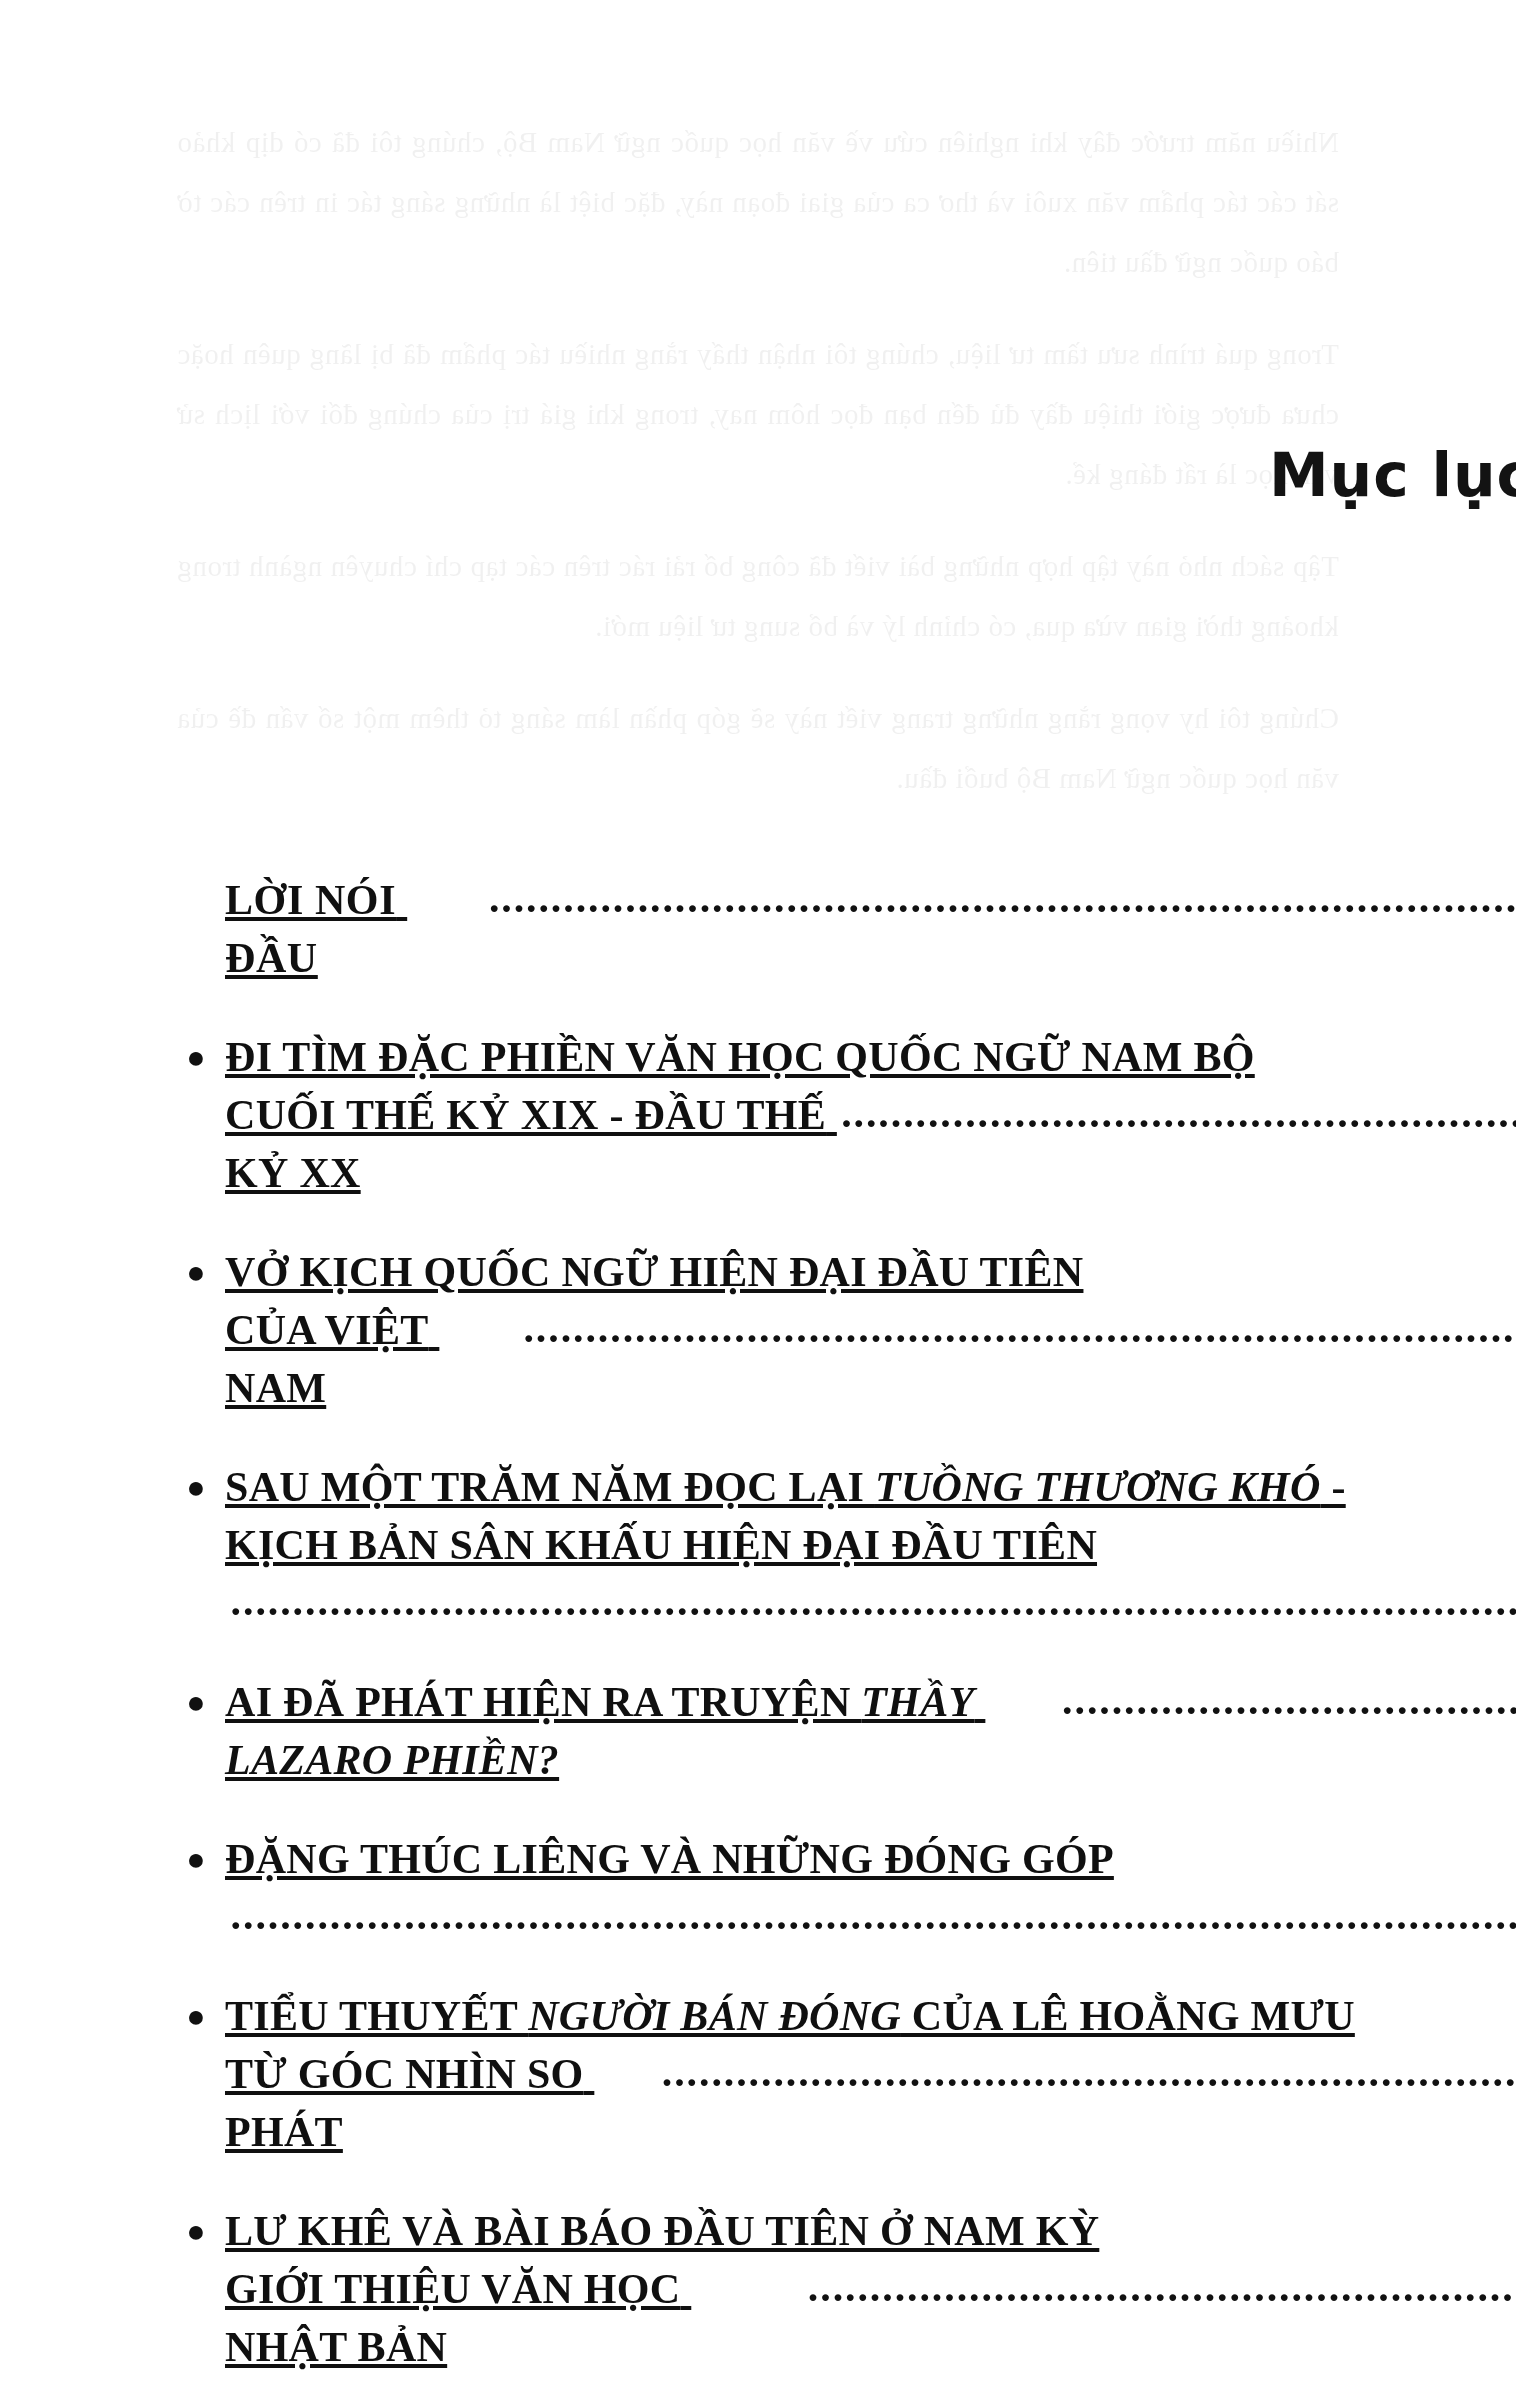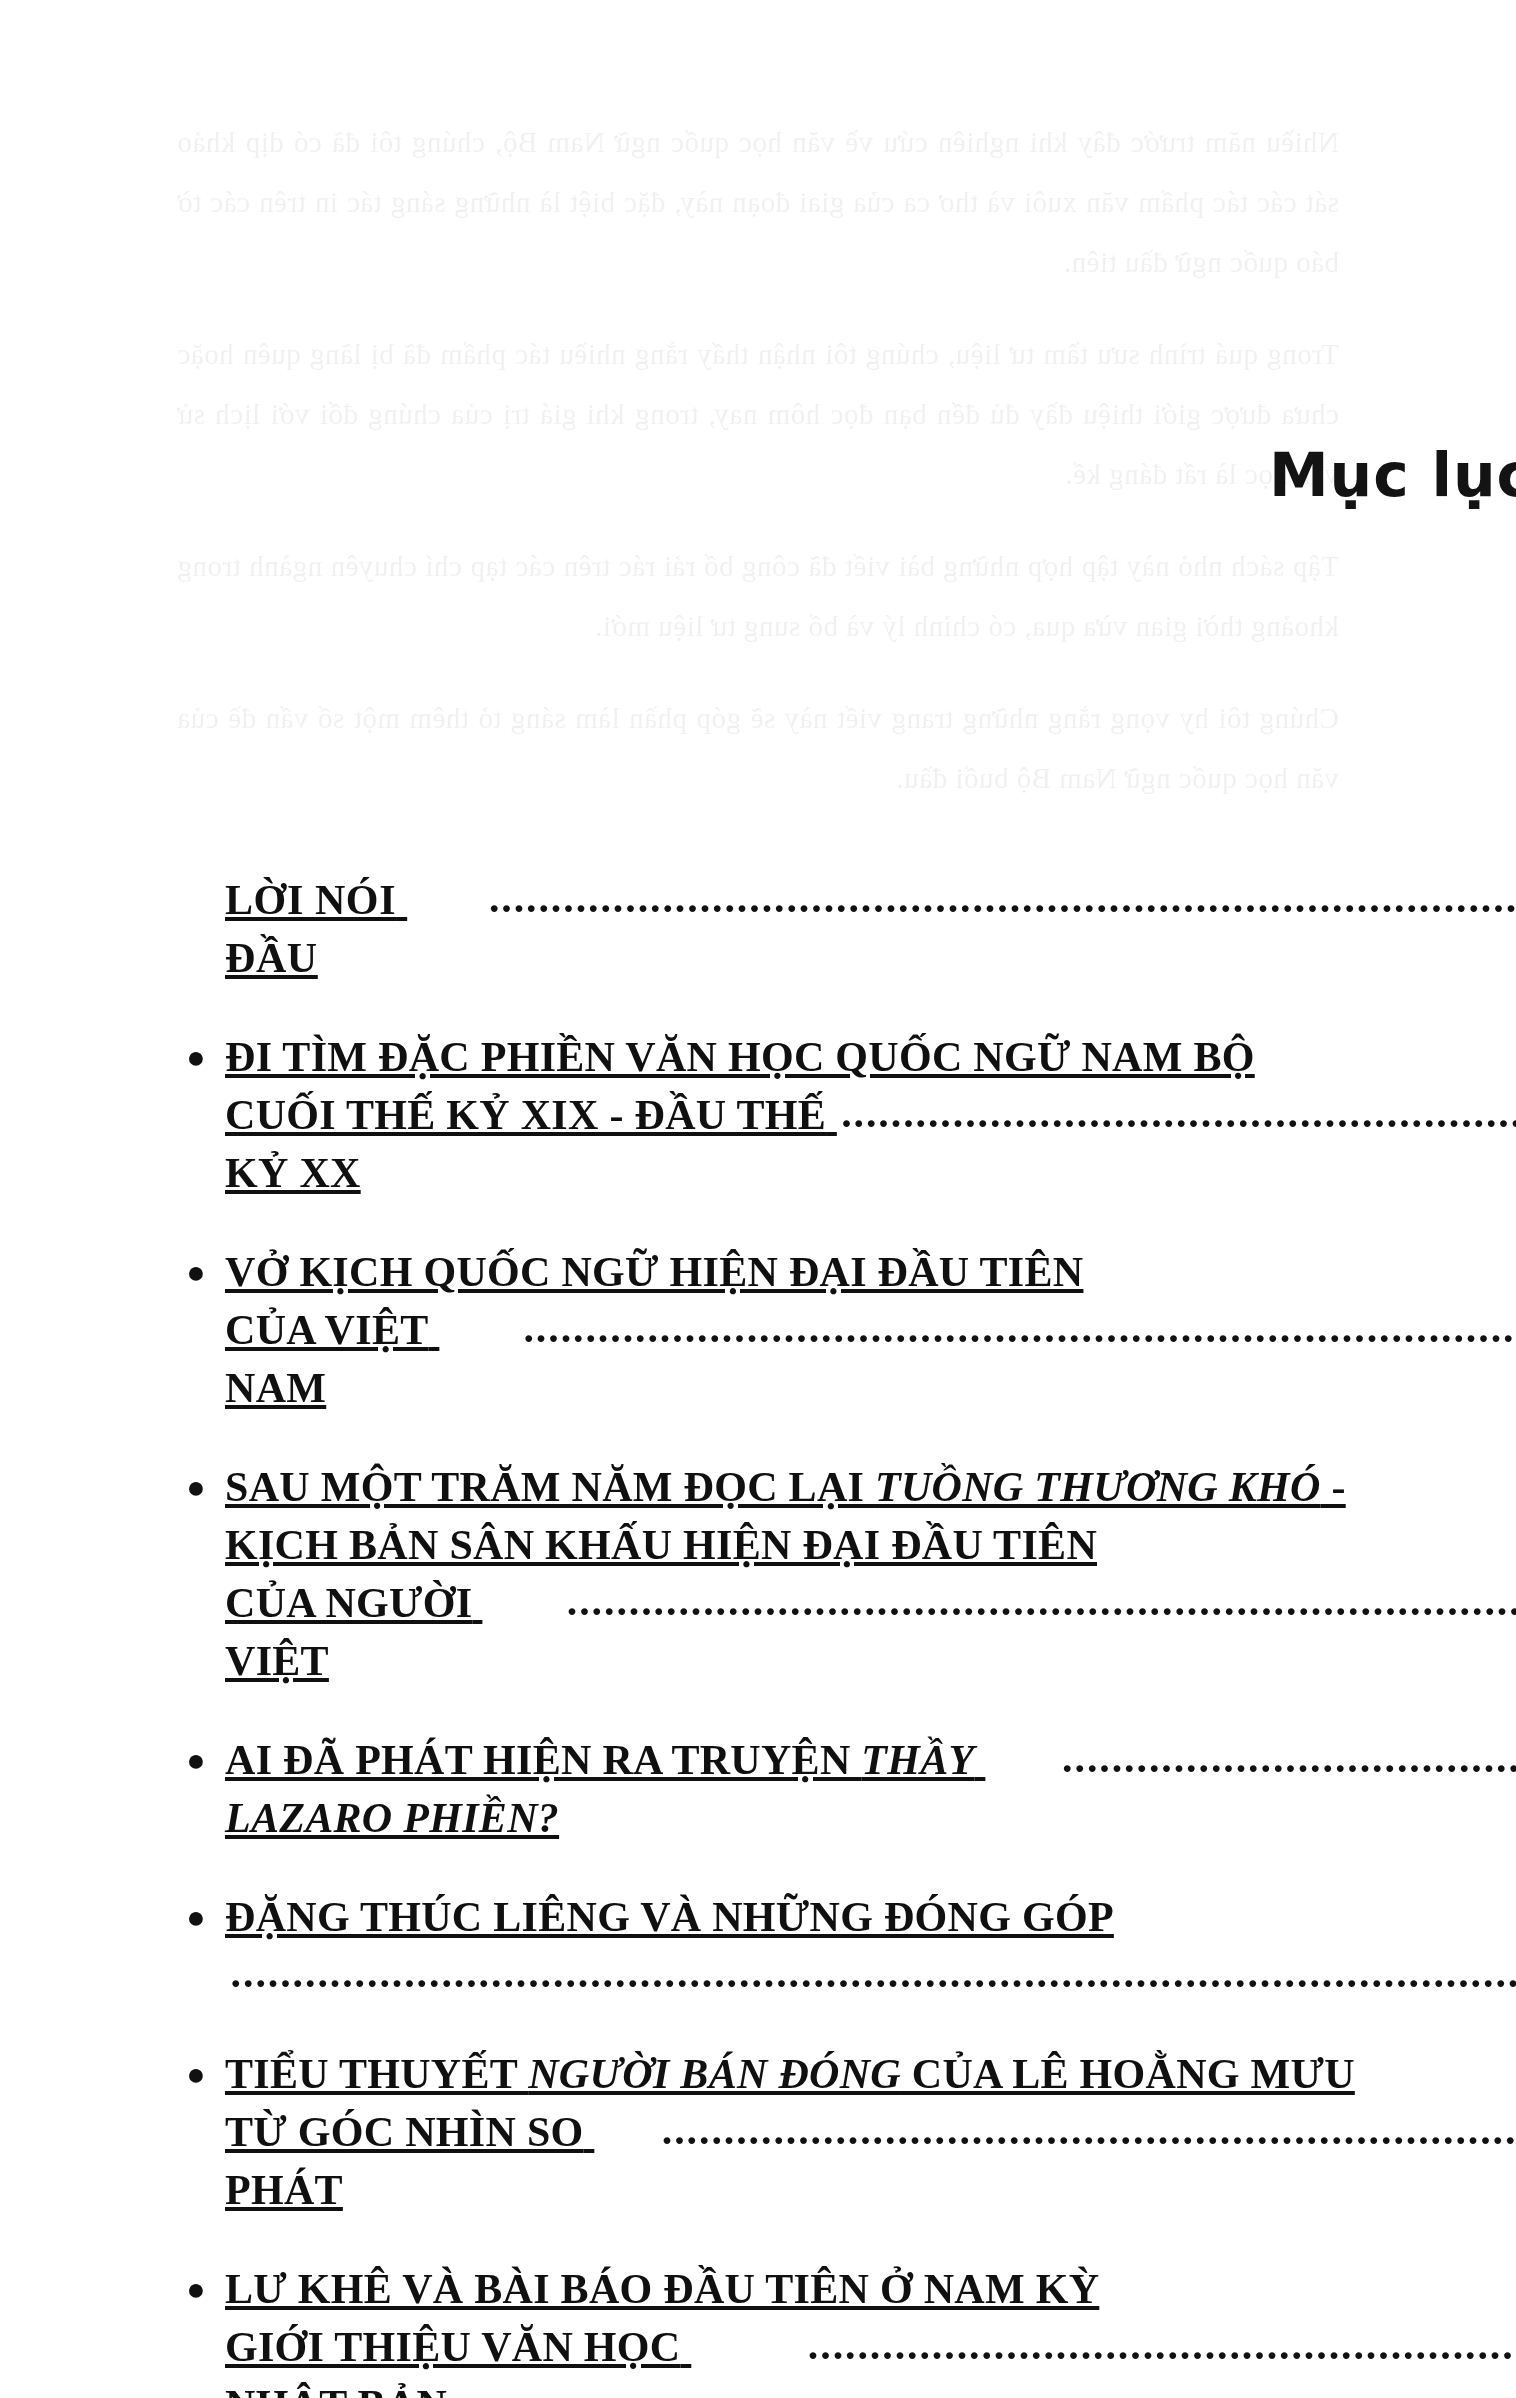--- a/index.html
+++ b/index.html
@@ -166,21 +166,20 @@
       <div class="entry">
         <div class="bullet">●</div>
         <div class="body">
           <div class="line">
             <span class="txt">SAU MỘT TRĂM NĂM ĐỌC LẠI <em>TUỒNG THƯƠNG KHÓ</em> -</span>
           </div>
           <div class="line">
             <span class="txt">KỊCH BẢN SÂN KHẤU HIỆN ĐẠI ĐẦU TIÊN</span>
           </div>
           <div class="line">
-            <span class="txt">CỦA NGƯỜI VIỆT</span>
             <span class="dots">............................................................................................................................................................................................................................</span>
           </div>
         </div>
       </div>
       <div class="entry">
         <div class="bullet">●</div>
         <div class="body">
           <div class="line">
             <span class="txt">AI ĐÃ PHÁT HIỆN RA TRUYỆN <em>THẦY LAZARO PHIỀN?</em></span>
             <span class="dots">............................................................................................................................................................................................................................</span>

